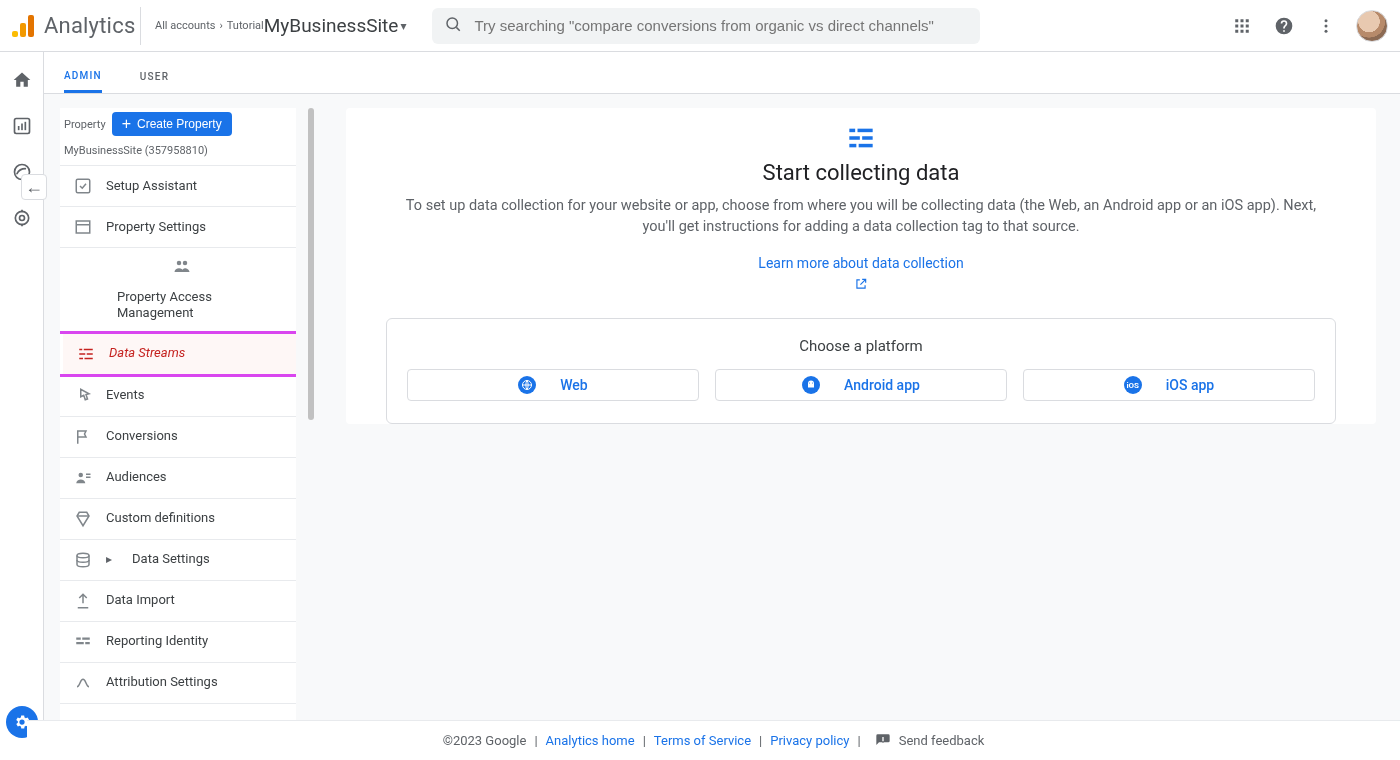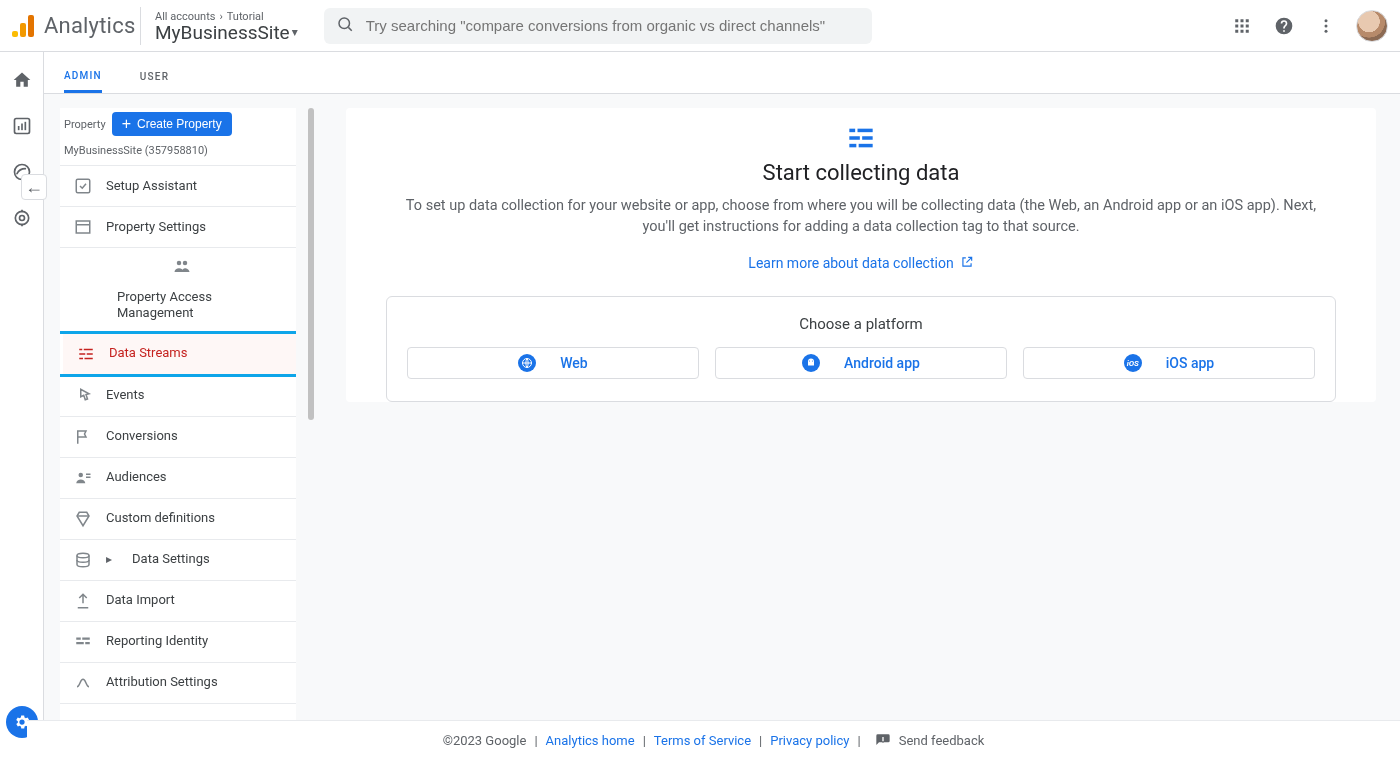--- a/index.html
+++ b/index.html
@@ -8,21 +8,21 @@
 
   
   .header { height: 52px; display: flex; align-items: center; padding: 0 12px 0 10px; border-bottom: 1px solid #dadce0; }
   .logo-col { display: flex; align-items: center; gap: 10px; width: 130px; padding-left: 2px; }
   .brand { font-size: 22px; color: #5f6368; letter-spacing: .2px; }
   .ga-logo { width: 22px; height: 22px; position: relative; }
   .ga-logo .bar1 { position:absolute;left:0;bottom:0;width:6px;height:6px;background:#fbbc04;border-radius:2px;}
   .ga-logo .bar2 { position:absolute;left:8px;bottom:0;width:6px;height:14px;background:#f29900;border-radius:2px;}
   .ga-logo .bar3 { position:absolute;left:16px;bottom:0;width:6px;height:22px;background:#e37400;border-radius:2px;}
 
-  .account-col { display:flex; flex-direction:column; justify-content:center; padding: 0 14px; border-left:1px solid #dadce0; height:38px; }
+  .account-col { display:flex; flex-direction:row; justify-content:center; padding: 0 14px; border-left:1px solid #dadce0; height:38px; }
   .breadcrumb { font-size: 11px; color:#5f6368; display:flex; align-items:center; gap:4px;}
   .prop-select { font-size: 19px; color:#3c4043; display:flex; align-items:center; gap:2px; line-height:1;}
   .prop-select .caret { font-size: 12px; color:#5f6368; }
 
   .search-col { flex:0 0 auto; margin-left: 12px; }
   .searchbox { width: 548px; height: 36px; background:#f1f3f4; border-radius:6px; display:flex; align-items:center; padding:0 12px; gap:12px;}
   .searchbox input { border:none; background:transparent; outline:none; font-size:15px; color:#5f6368; flex:1; }
   .search-ico { color:#5f6368; }
 
   .header-spacer { flex:1; }
@@ -55,31 +55,31 @@
   .side-head-lbl { font-size:11px; color:#5f6368;}
   .create-btn { background:#1a73e8; color:#fff; font-size:12px; border:none; border-radius:4px; height:24px; padding:0 10px; display:flex;align-items:center; gap:6px; cursor:pointer; font-weight:500;}
   .create-btn .plus { font-size:16px; line-height:0;}
   .side-sub { font-size:11px; color:#5f6368; padding:2px 0 8px 4px; border-bottom:1px solid #e8eaed; margin-bottom:0;}
 
   .side-item { display:flex; align-items:center; gap:14px; padding: 11px 6px 11px 14px; font-size:13px; color:#3c4043; border-bottom:1px solid #e8eaed; cursor:pointer; line-height:1.25;}
   .side-item.twoline { padding-top:9px; padding-bottom:9px;flex-direction:column;}
   .side-item .sico { width:18px; color:#80868b; flex:0 0 18px; display:flex; align-items:center; justify-content:center;}
   .side-item.selected { background:#fef7f6; color:#c5221f; }
   .side-item.selected .sico { color:#c5221f; }
-  .highlight-box { border:3px solid #0ea5e9; border-radius:2px; margin:-1px -6px -1px -28px; padding-left:28px; }
+  .highlight-box { border:3px solid #d946ef; border-radius:2px; margin:-1px -6px -1px -28px; padding-left:28px;font-style:italic; }
 
   .side-item .expand { font-size:12px; margin-right:6px; color:#5f6368;}
 
   
   .main { flex:1; padding: 14px 24px 0 24px; display:flex; flex-direction:column; align-items:stretch;}
   .main-top { background:#fff; border-radius:4px; text-align:center; padding: 16px 40px 0 40px;}
   .stream-ico { margin: 0 auto 8px auto; width:28px; height:28px; color:#1a73e8;}
   .main-title { font-size:22px; color:#202124; margin-bottom:10px;}
   .main-desc { font-size:14.5px; color:#5f6368; max-width:920px; margin:0 auto 16px auto; line-height:1.45;}
-  .learn-link { font-size:14px; color:#1a73e8; display:inline-flex; align-items:center; gap:6px; cursor:pointer;}
+  .learn-link { font-size:14px; color:#1a73e8; display:inline-flex; align-items:center; gap:6px; cursor:pointer;flex-direction:column;}
   .ext-ico { width:14px; height:14px; }
 
   .platform-card { background:#fff; border:1px solid #dadce0; border-radius:6px; margin-top:24px; padding:18px 20px 22px 20px;}
   .platform-title { font-size:15px; color:#3c4043; margin-bottom:14px;}
   .platform-row { display:flex; gap:16px;}
   .platform-btn { flex:1; height:32px; border:1px solid #dadce0; border-radius:4px; background:#fff; display:flex; align-items:center; justify-content:center; gap:24px; color:#1a73e8; font-size:14px; cursor:pointer; font-weight:500;}
   .pico { width:18px; height:18px; background:#1a73e8; border-radius:50%; display:flex;align-items:center;justify-content:center; color:#fff; font-size:9px; font-weight:bold;}
 
   
   .footer { position:absolute; left:27px; right:0; bottom:0; height:40px; background:#fff; border-top:1px solid #e8eaed; display:flex; align-items:center; justify-content:center; font-size:13px; color:#5f6368; gap:4px;}
@@ -388,21 +388,21 @@
               <span class="pico">
                   <svg width="12" height="12" viewBox="0 0 24 24" fill="#fff">
                     <path d="M6 9a6 6 0 0 1 12 0v8H6zM8 4l1-2M16 4l-1-2"></path>
                     <circle cx="9" cy="8" r="1" fill="#1a73e8"></circle>
                     <circle cx="15" cy="8" r="1" fill="#1a73e8"></circle>
                   </svg>
                 </span>
               <span>Android app</span>
             </div>
             <div class="platform-btn">
-              <span class="pico" style="font-size:8px;font-style:italic;">iOS</span>
+              <span class="pico" style="font-size:8px;">iOS</span>
               <span>iOS app</span>
             </div>
           </div>
         </div>
       </div>
     </div>
 
   </div>
 </div>
 

